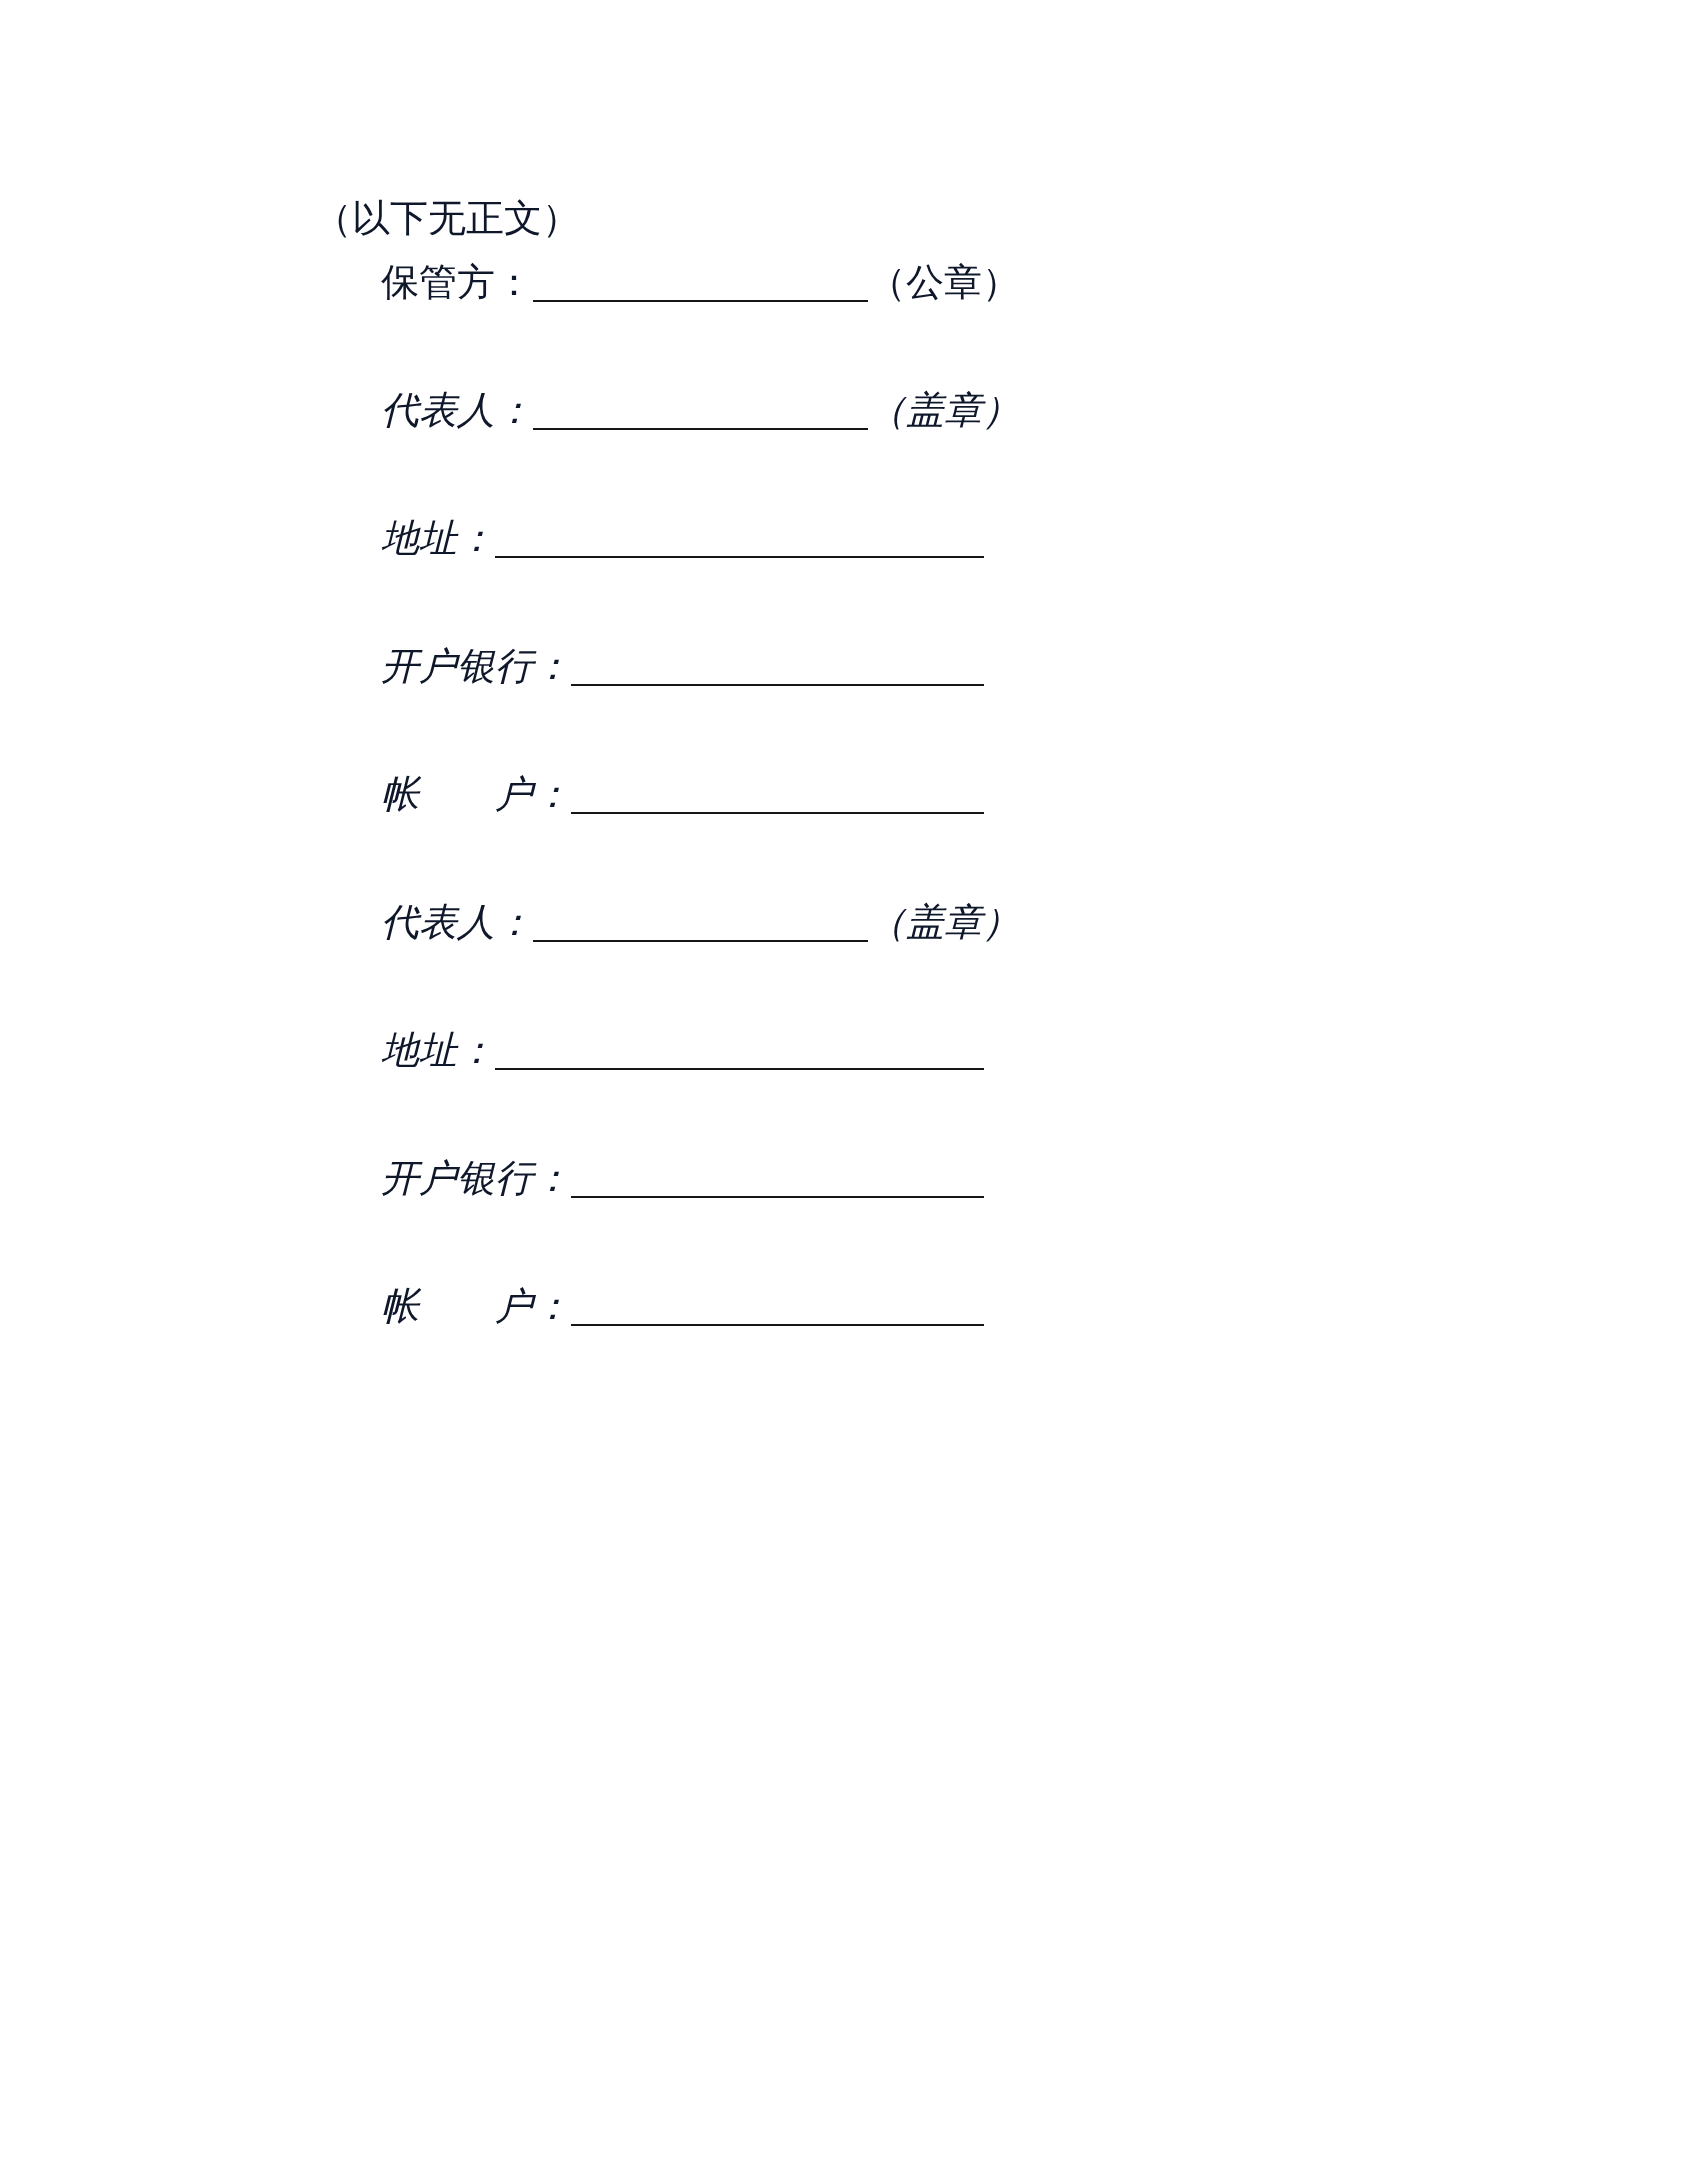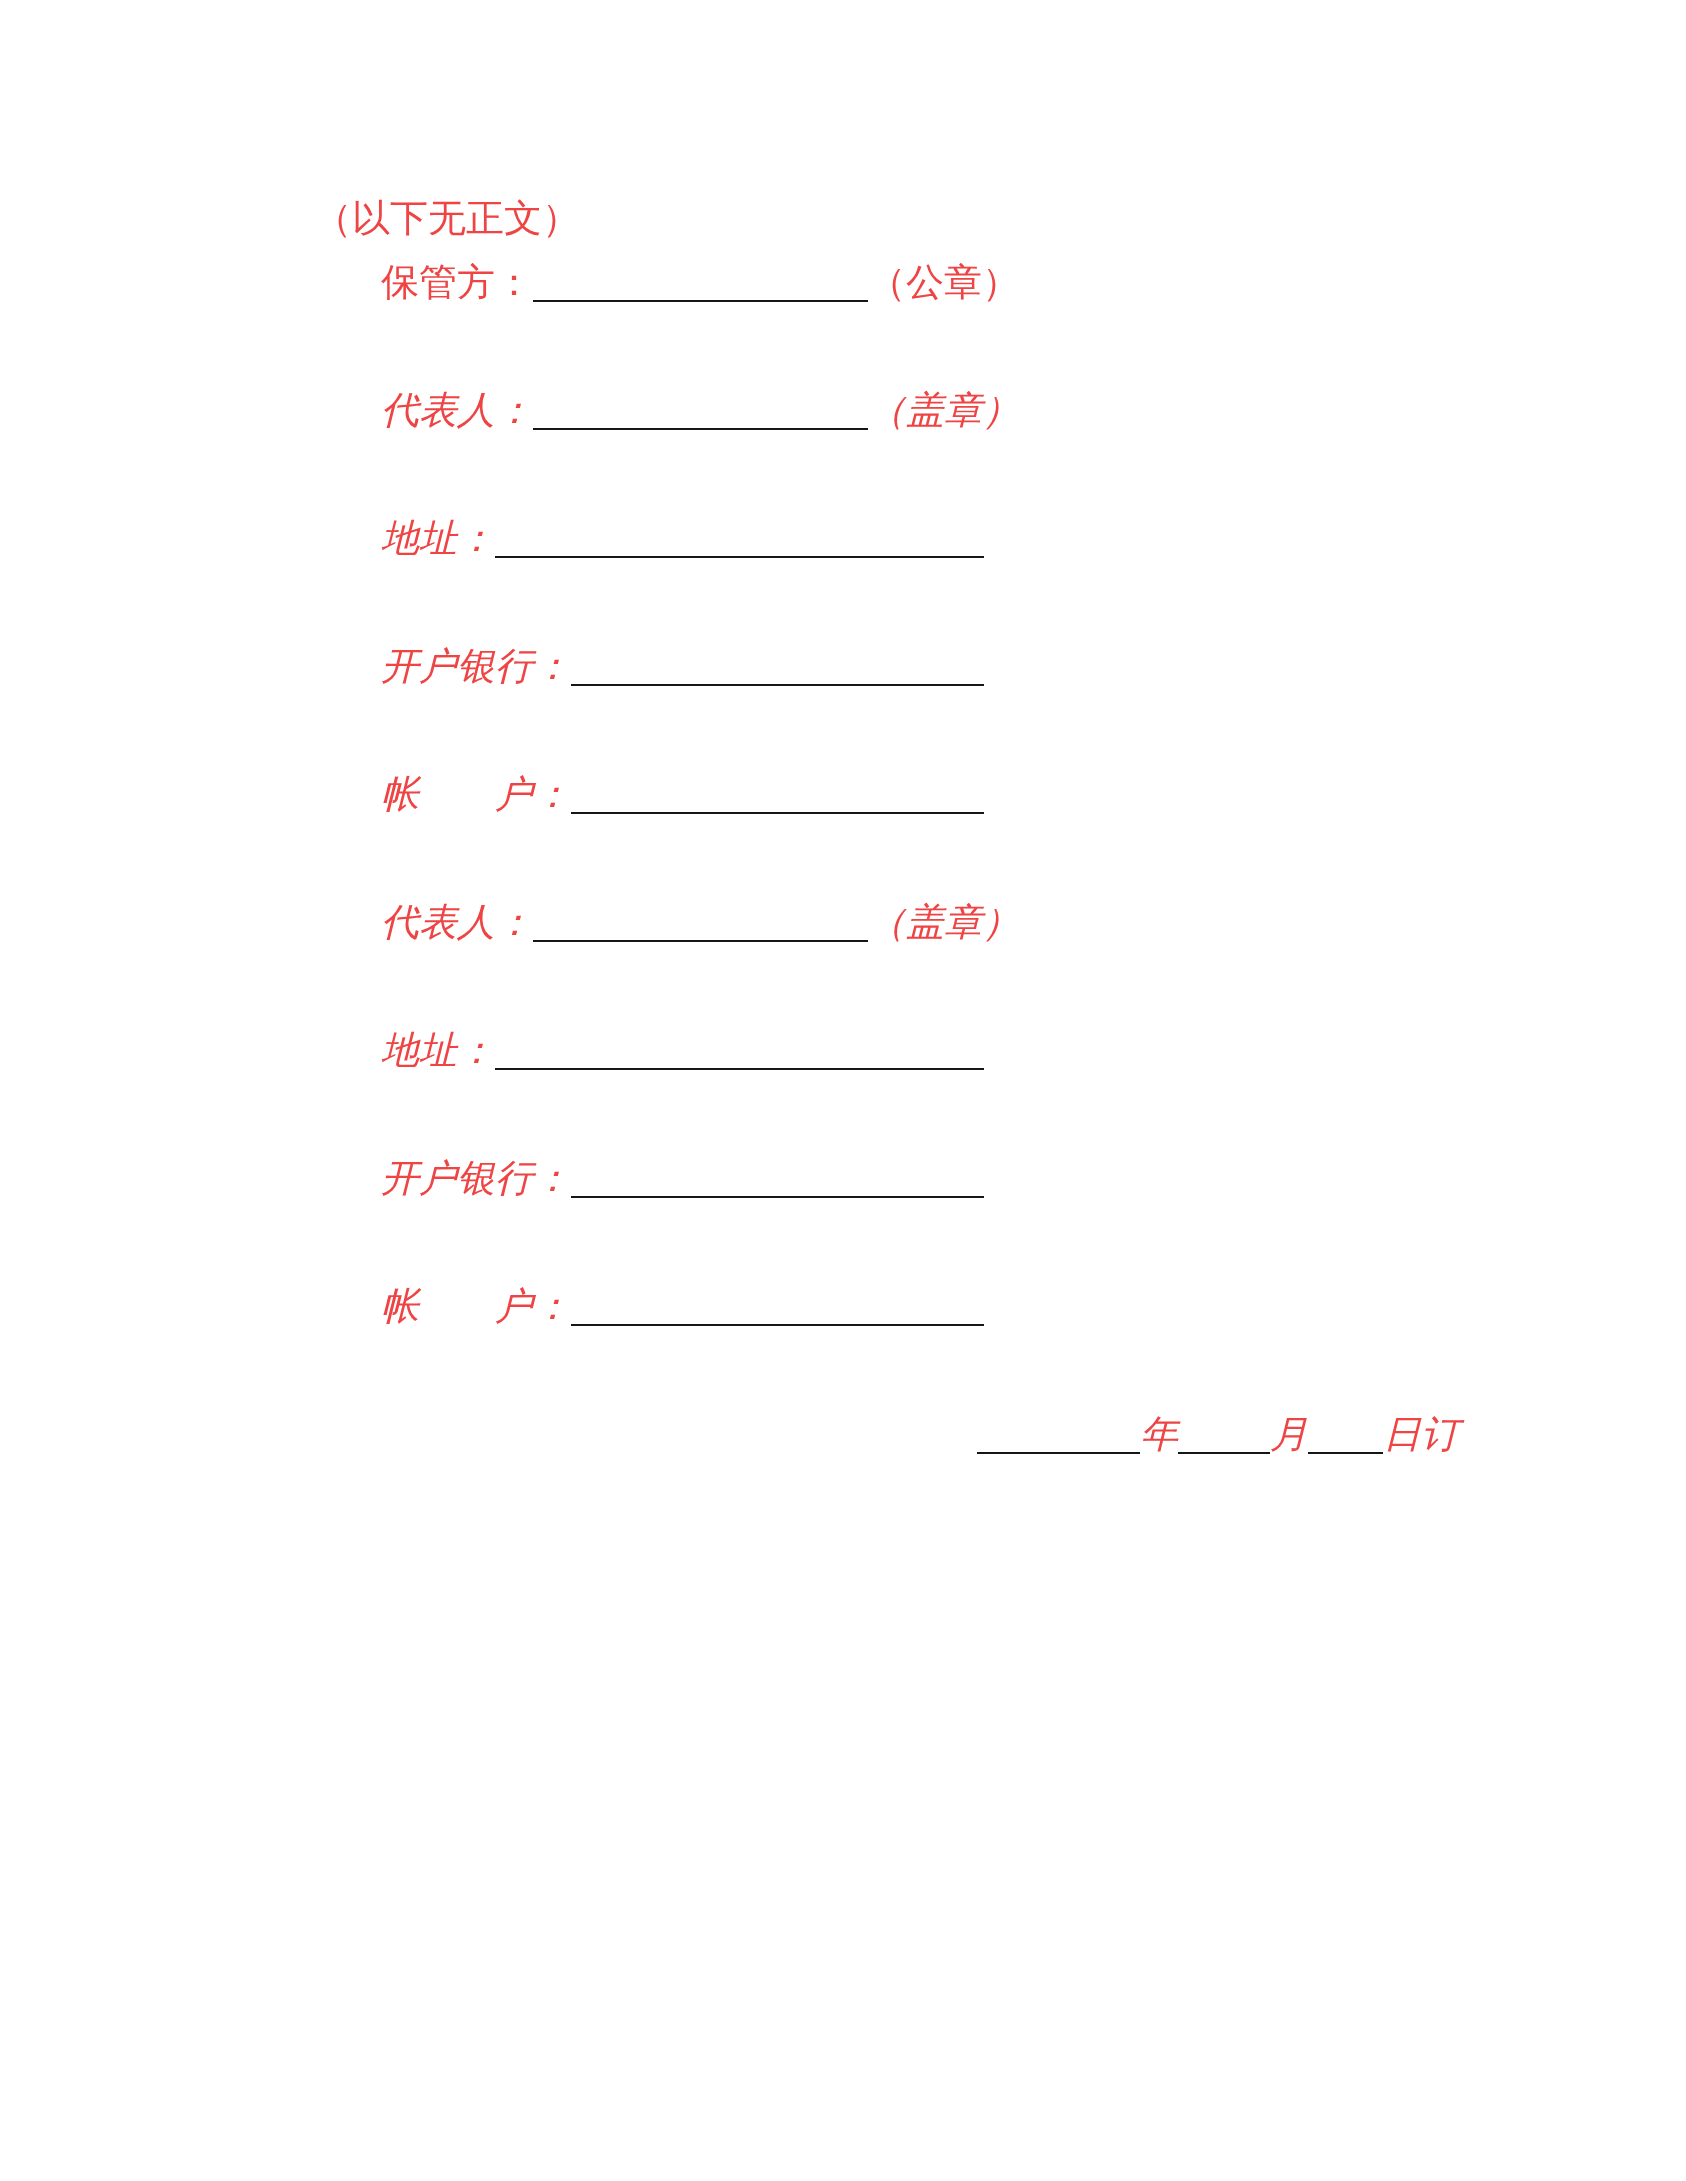--- a/index.html
+++ b/index.html
@@ -7,21 +7,21 @@
     padding: 0;
     background: #ffffff;
   }
   .page {
     position: relative;
     width: 1686px;
     height: 2182px;
     background: #ffffff;
     overflow: hidden;
     font-family: "Liberation Serif", "DejaVu Serif", serif;
-    color: #ef4444;
+    color: #0f172a;
   }
   .content {
     position: absolute;
     left: 381px;
     top: 186px;
     font-size: 38px;
     line-height: 64px;
     white-space: nowrap;
   }
   .row {
@@ -93,19 +93,16 @@
     </div>
 
     <div class="row gap">
       <span>开户银行：</span><span class="u u-bank"></span>
     </div>
 
     <div class="row gap">
       <span>帐　　户：</span><span class="u u-acct"></span>
     </div>
 
-    <div class="row gap date-row">
-      <span class="u u-year"></span><span>年</span><span class="u u-month"></span><span>月</span><span class="u u-day"></span><span>日订</span>
-    </div>
 
   </div>
 </div>
 
 
 </body></html>

